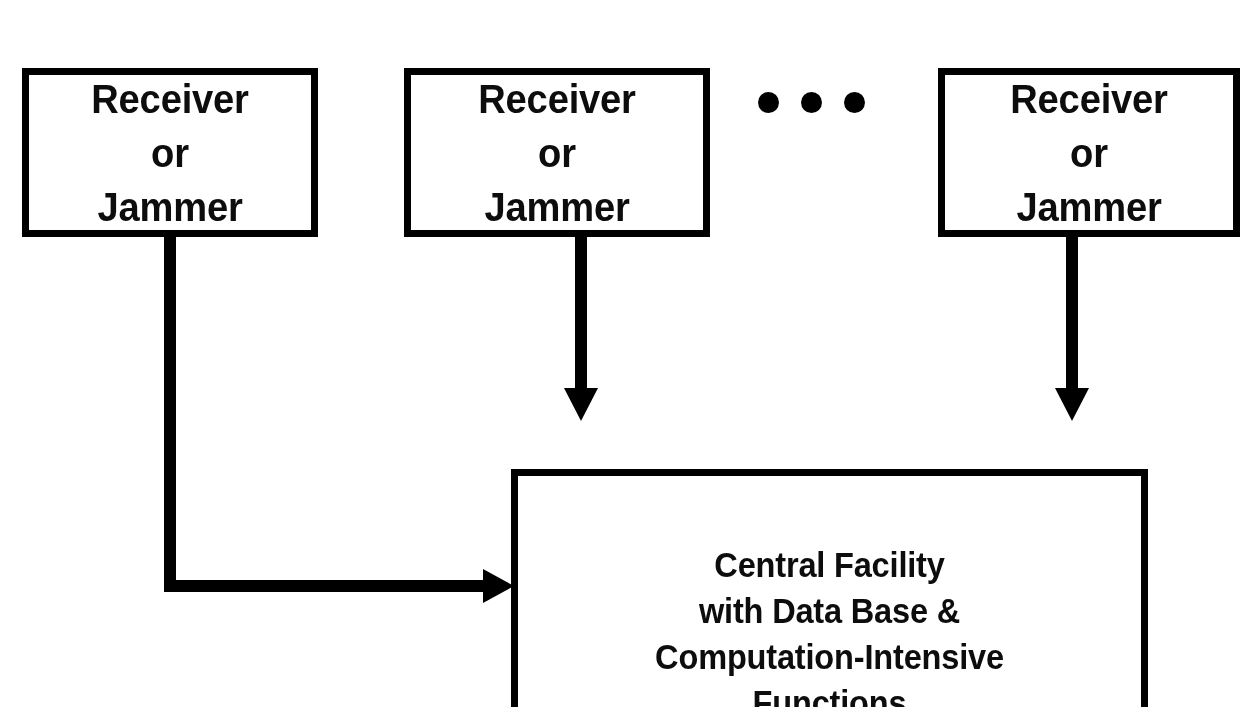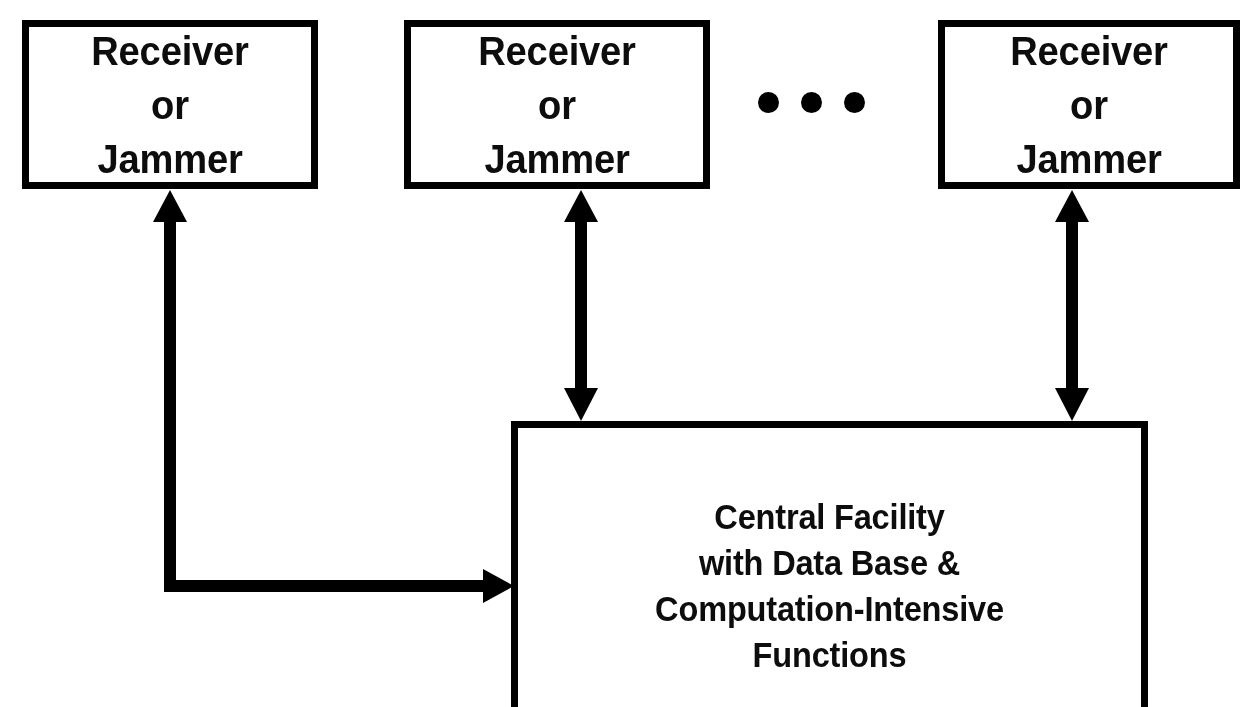--- a/index.html
+++ b/index.html
@@ -20,20 +20,21 @@
   .node-box {
     position: absolute;
     box-sizing: border-box;
     border: 7px solid #000000;
     background: #ffffff;
     display: flex;
     flex-direction: column;
     align-items: center;
     justify-content: center;
     z-index: 3;
+    margin-top: 48px;
   }
   .node-line {
     display: block;
     width: 100%;
     text-align: center;
     color: #0d0d0d;
     font-weight: bold;
     font-family: "Liberation Sans", "DejaVu Sans", sans-serif;
     white-space: nowrap;
     letter-spacing: -0.2px;

